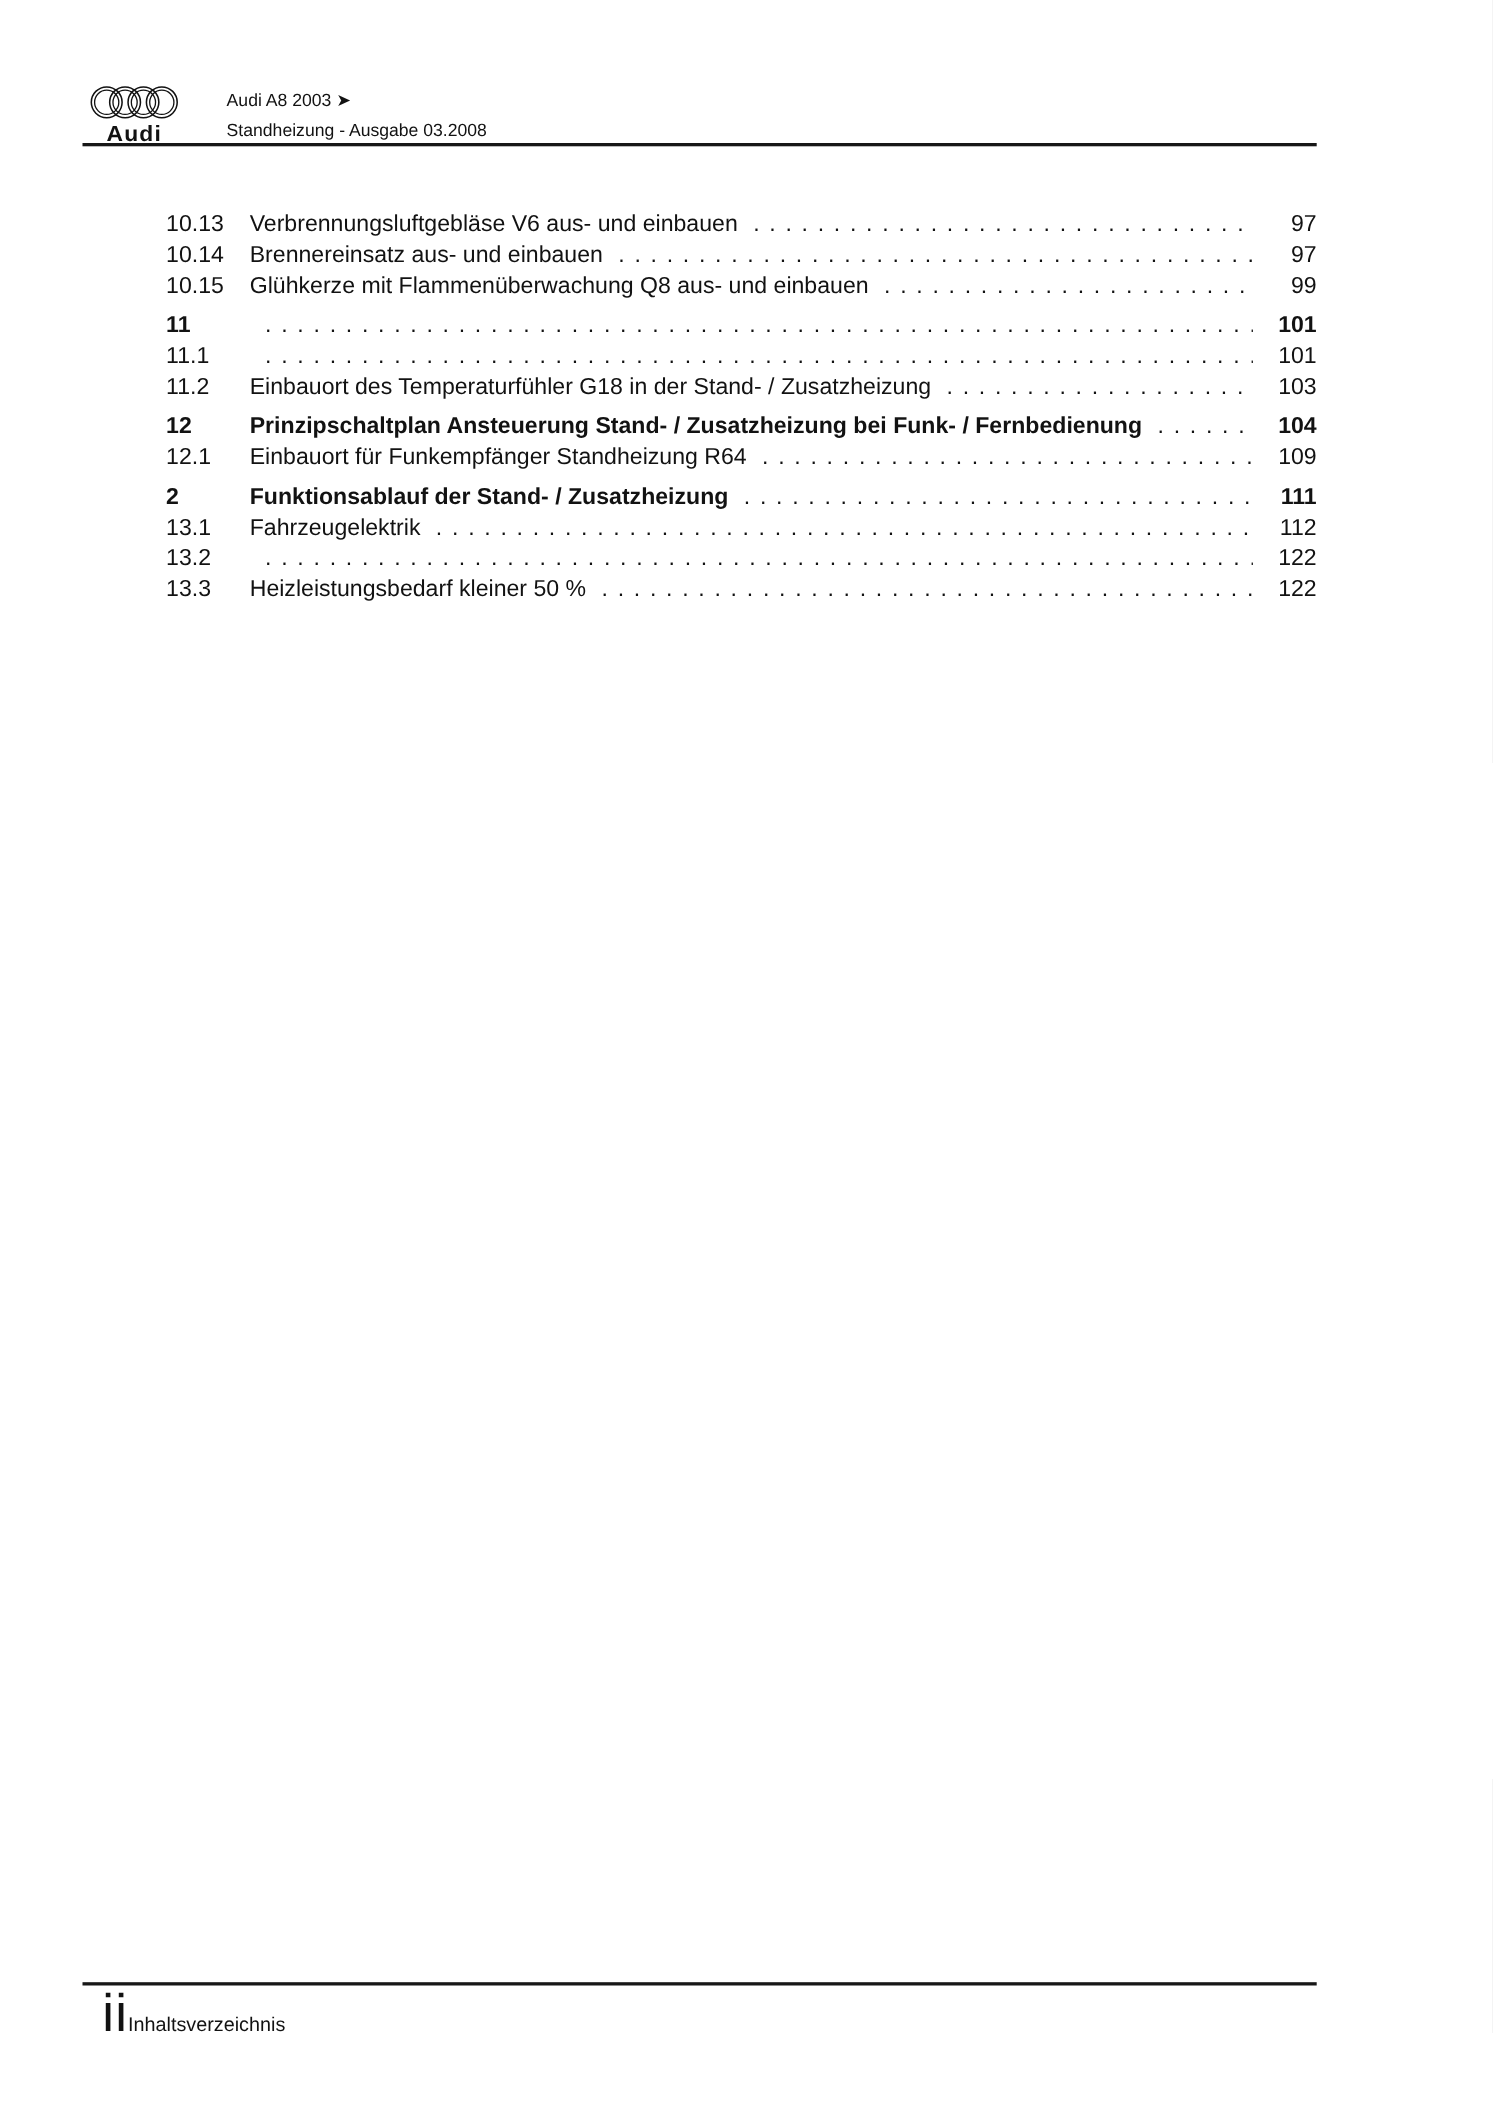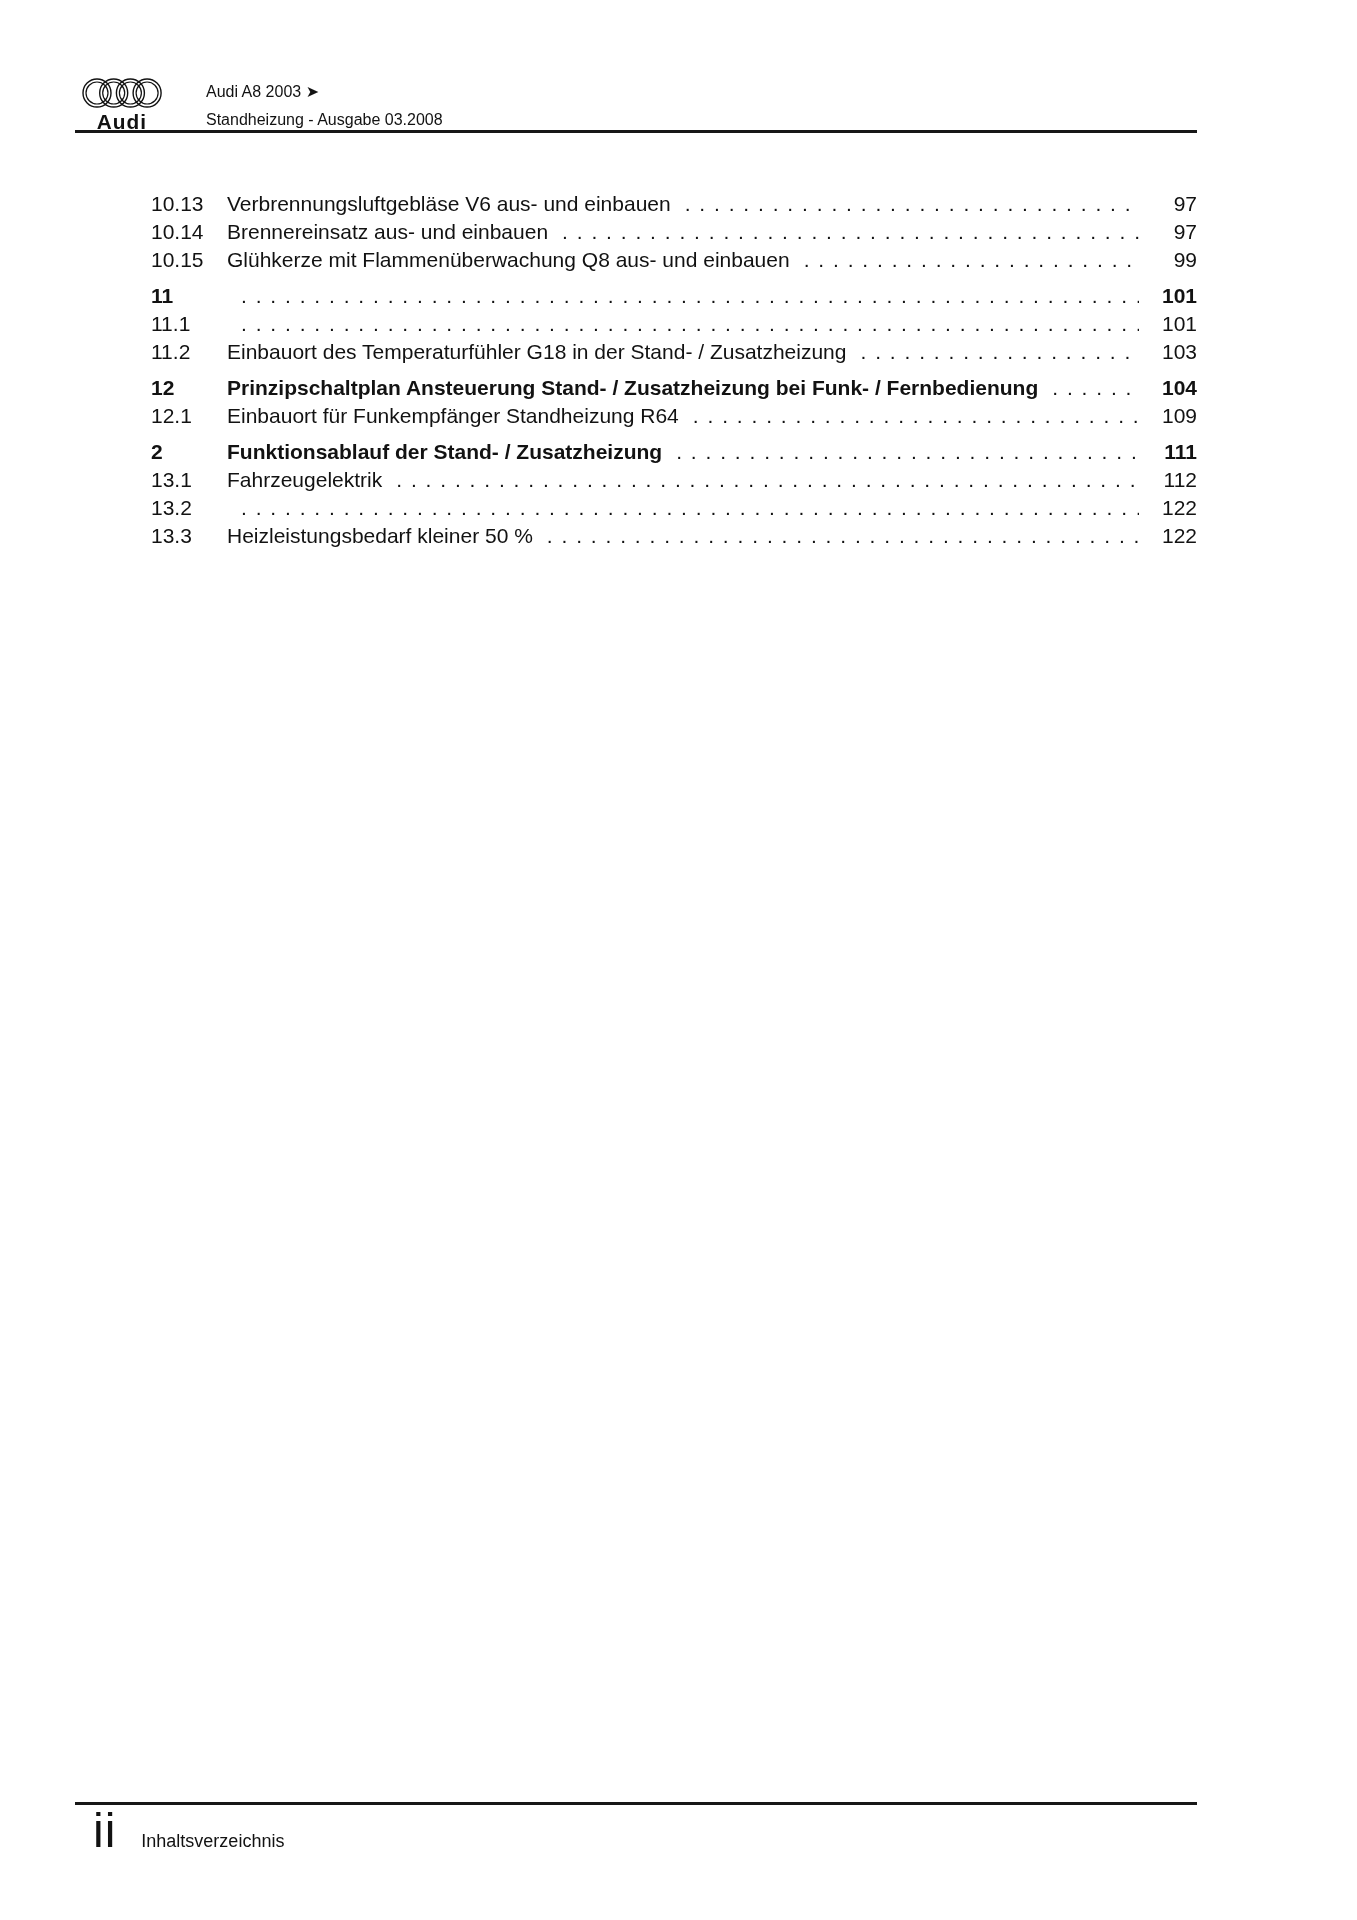--- a/index.html
+++ b/index.html
@@ -92,21 +92,20 @@
     display: flex;
     align-items: baseline;
   }
   .footer .roman {
     font-size: 48px;
     line-height: 1.05;
     letter-spacing: 1px;
   }
   .footer .label {
     font-size: 18px;
-    margin-left: 25px;
   }
 </style>
 </head>
 <body>
 
 <div class="page">
 
   <div class="brand">
     <svg width="82" height="34" viewBox="0 0 82 34" aria-hidden="true">
       <g fill="none" stroke="#121212">

